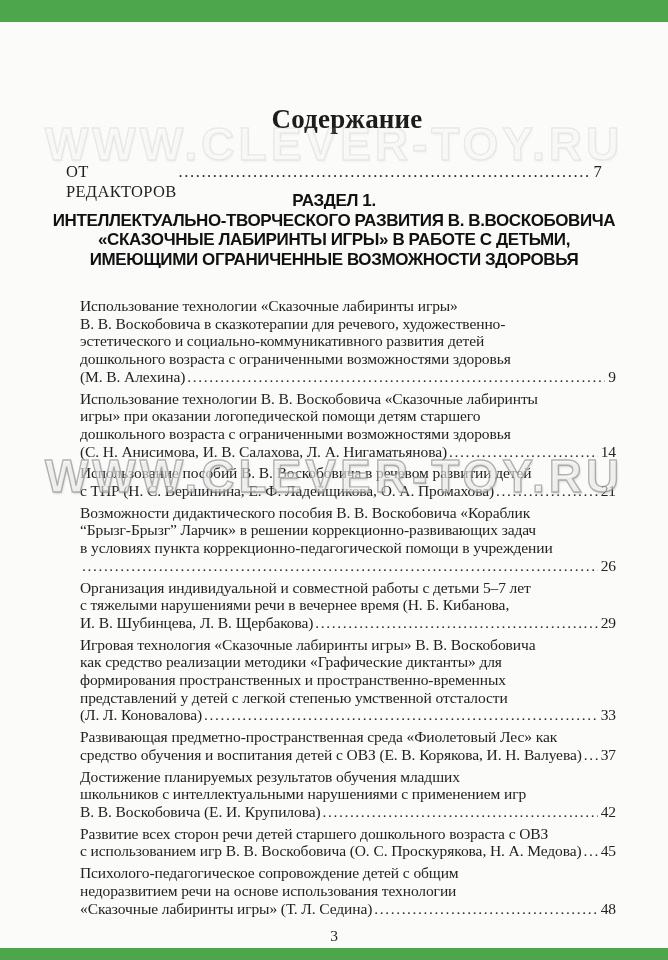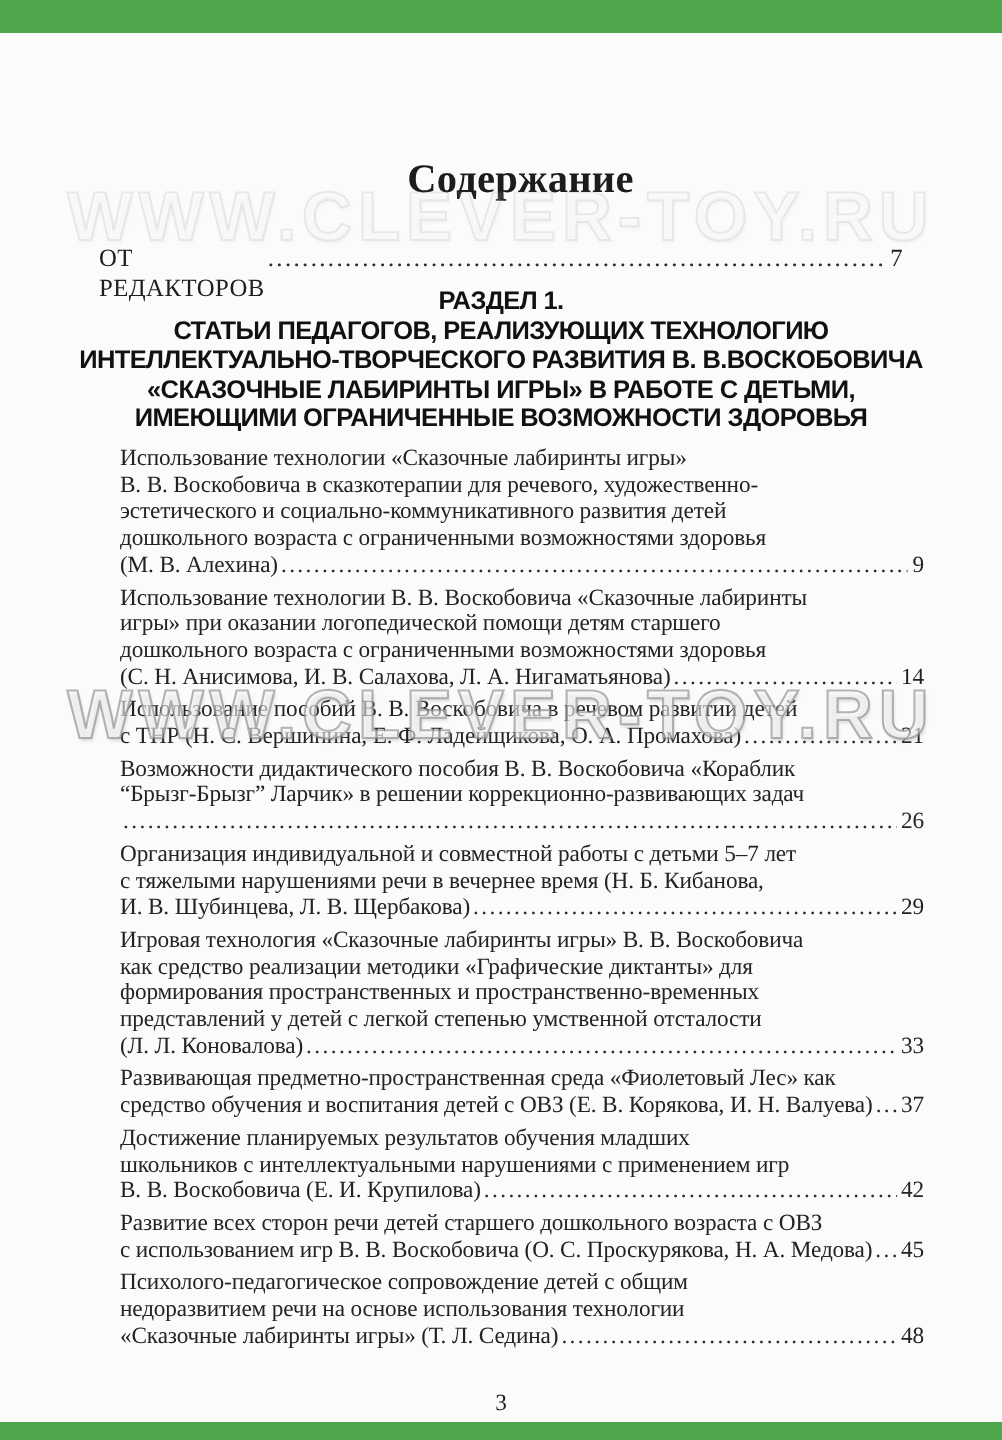--- a/index.html
+++ b/index.html
@@ -82,21 +82,20 @@
   <div class="watermark wm-top">WWW.CLEVER-TOY.RU</div>
 
   <div class="editors-row">
     <span class="toc-text">ОТ РЕДАКТОРОВ</span>
     <span class="dots">................................................................................................................................................................</span>
     <span class="pg">7</span>
   </div>
 
   <div class="section-heading" id="section-heading">
       <div>РАЗДЕЛ 1.</div>
-      <div>СТАТЬИ ПЕДАГОГОВ, РЕАЛИЗУЮЩИХ ТЕХНОЛОГИЮ</div>
       <div>ИНТЕЛЛЕКТУАЛЬНО-ТВОРЧЕСКОГО РАЗВИТИЯ В. В.ВОСКОБОВИЧА</div>
       <div>«СКАЗОЧНЫЕ ЛАБИРИНТЫ ИГРЫ» В РАБОТЕ С ДЕТЬМИ,</div>
       <div>ИМЕЮЩИМИ ОГРАНИЧЕННЫЕ ВОЗМОЖНОСТИ ЗДОРОВЬЯ</div>
     </div>
 
   <div class="toc" id="toc-list">
       <div class="entry">
         <div class="line">Использование технологии «Сказочные лабиринты игры»</div>
         <div class="line">В. В. Воскобовича в сказкотерапии для речевого, художественно-</div>
         <div class="line">эстетического и социально-коммуникативного развития детей</div>
@@ -121,20 +120,21 @@
         <div class="line">Использование пособий В. В. Воскобовича в речевом развитии детей</div>
         <div class="line last">
           <span class="toc-text">с ТНР (Н. С. Вершинина, Е. Ф. Ладейщикова, О. А. Промахова)</span>
           <span class="dots">................................................................................................................................................................</span>
           <span class="pg">21</span>
         </div>
       </div>
       <div class="entry">
         <div class="line">Возможности дидактического пособия В. В. Воскобовича «Кораблик</div>
         <div class="line">“Брызг-Брызг” Ларчик» в решении коррекционно-развивающих задач</div>
+        <div class="line">в условиях пункта коррекционно-педагогической помощи в учреждении</div>
         <div class="line last">
           <span class="dots">................................................................................................................................................................</span>
           <span class="pg">26</span>
         </div>
       </div>
       <div class="entry">
         <div class="line">Организация индивидуальной и совместной работы с детьми 5–7 лет</div>
         <div class="line">с тяжелыми нарушениями речи в вечернее время (Н. Б. Кибанова,</div>
         <div class="line last">
           <span class="toc-text">И. В. Шубинцева, Л. В. Щербакова)</span>

